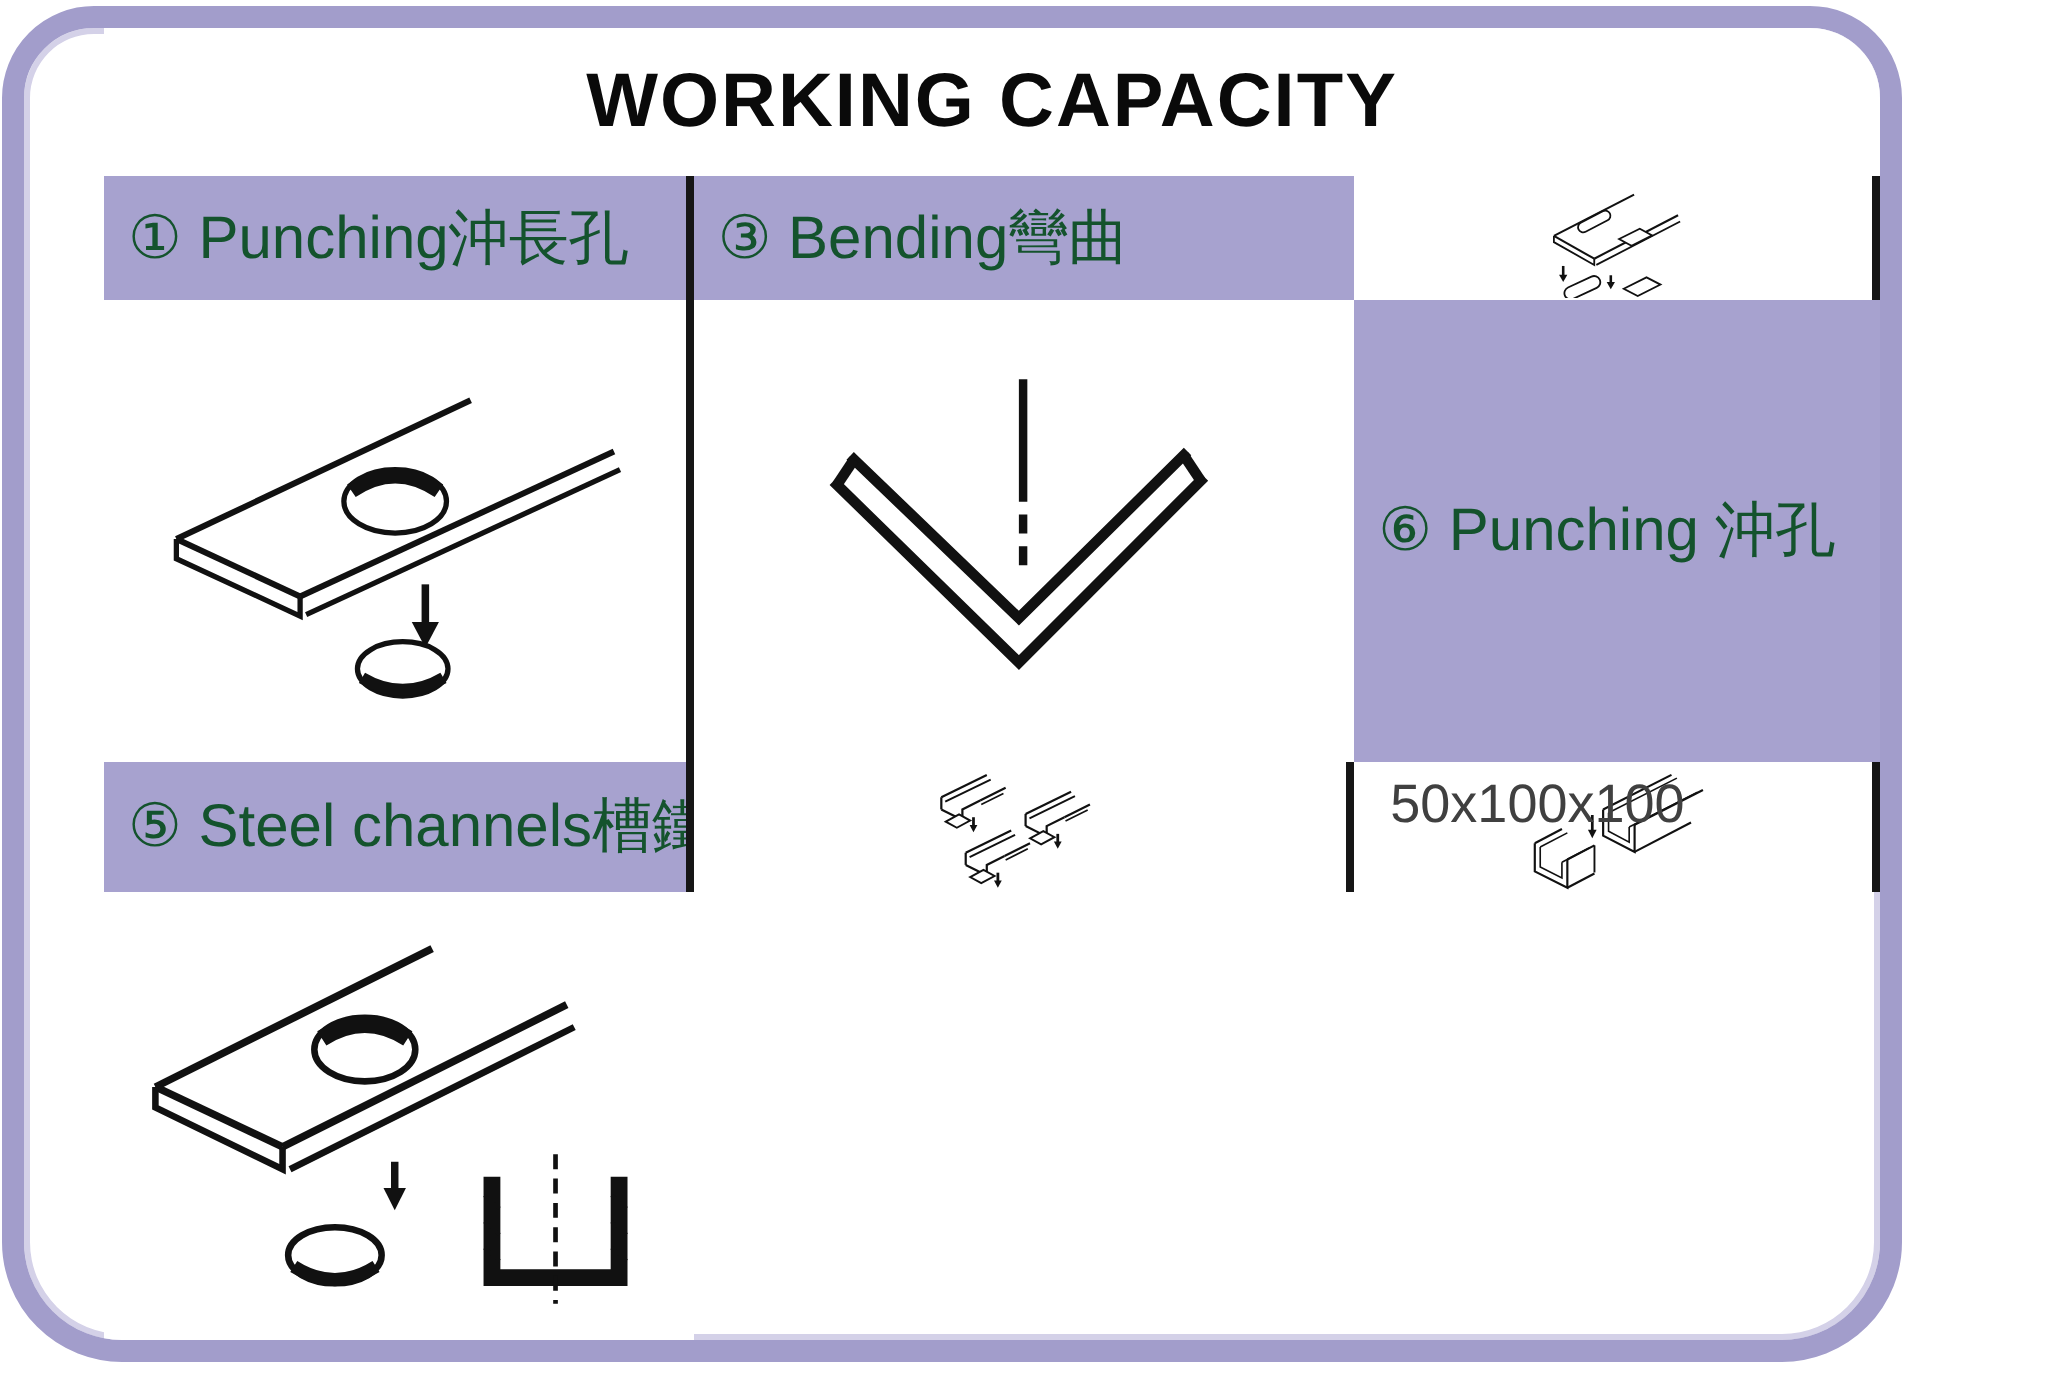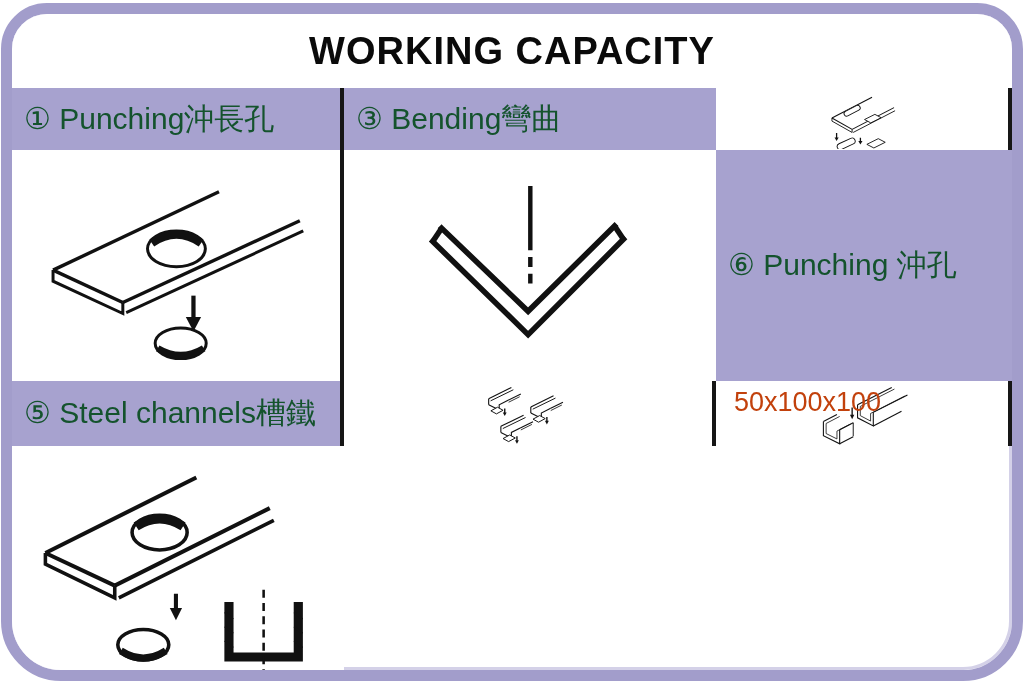--- a/index.html
+++ b/index.html
@@ -1,42 +1,43 @@
 <!DOCTYPE html>
 <html style="--band: #a7a2cf; --border: #a29dcb; --borderInner: #d4d1e8; --divider: #161616; --ink: #111111; --background: #ffffff;"><head>
 <meta charset="utf-8">
 <style>
   html,body{margin:0;padding:0;background:#ffffff;}
   body{width:1024px;height:692px;position:relative;font-family:"Liberation Sans",sans-serif;color:#0d0d0d;}
   .frame{
-    position:absolute;left:1px;top:3px;width:1022px;height:678px;box-sizing:border-box;
+    position:absolute;left:1px;top:3px;width:950px;height:678px;box-sizing:border-box;
     border:11px solid var(--border,#a29dcb);
     border-radius:46px 46px 60px 60px;
     background:#ffffff;overflow:hidden;
     box-shadow:inset 0 0 0 3px var(--borderInner,#d4d1e8);
+    padding-left:40px;
   }
   .title-row{height:74px;display:flex;align-items:center;justify-content:center;background:#fff;}
   .title-row h1{margin:0;font-size:38px;font-weight:bold;letter-spacing:1px;color:#0a0a0a;}
   .grid{
     display:grid;height:calc(100% - 74px);
     grid-template-columns:33.2% 37.2% 29.6%;
     grid-template-rows:62px 231px 65px auto;
   }
   .cell{box-sizing:border-box;min-width:0;}
   .colA,.colB{border-right:4px solid var(--divider,#161616);}
   .band{
     background:var(--band,#a7a2cf);
     display:flex;align-items:center;
     padding-left:12px;font-size:30px;font-weight:400;
     white-space:nowrap;overflow:hidden;color:#14532d;
   }
   .art{position:relative;background:#fff;display:flex;align-items:center;justify-content:center;}
   .art svg{display:block;max-width:96%;max-height:96%;}
   .note{
-    position:absolute;left:18px;top:6px;font-size:27px;color:#c2410c;
+    position:absolute;left:18px;top:6px;font-size:27px;color:#404040;
   }
   .ink{stroke:#111;fill:none;}
 </style>
 </head>
 <body>
 
 <div class="frame">
 
   <div class="title-row">
     <h1>WORKING CAPACITY</h1>

